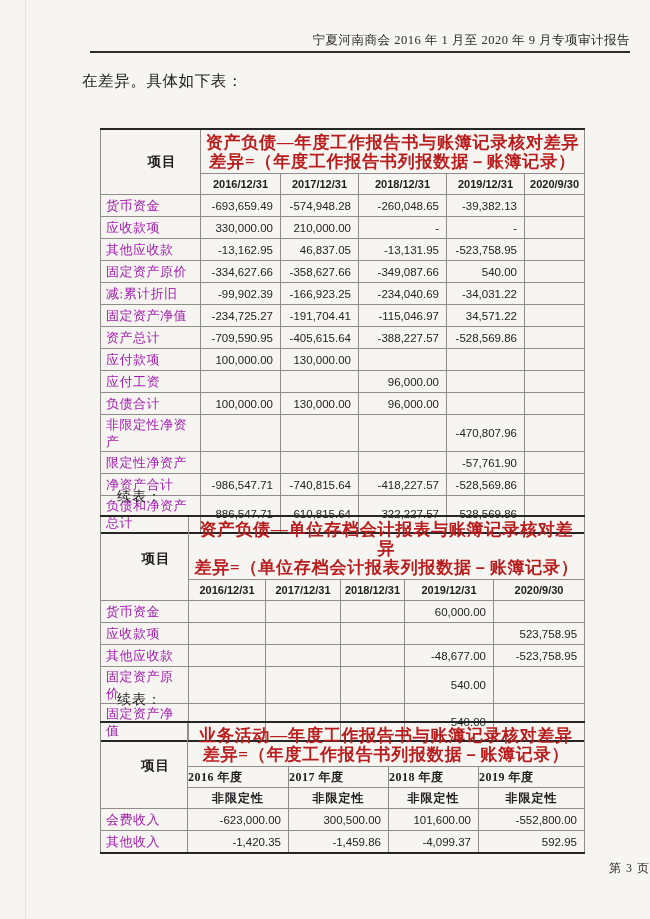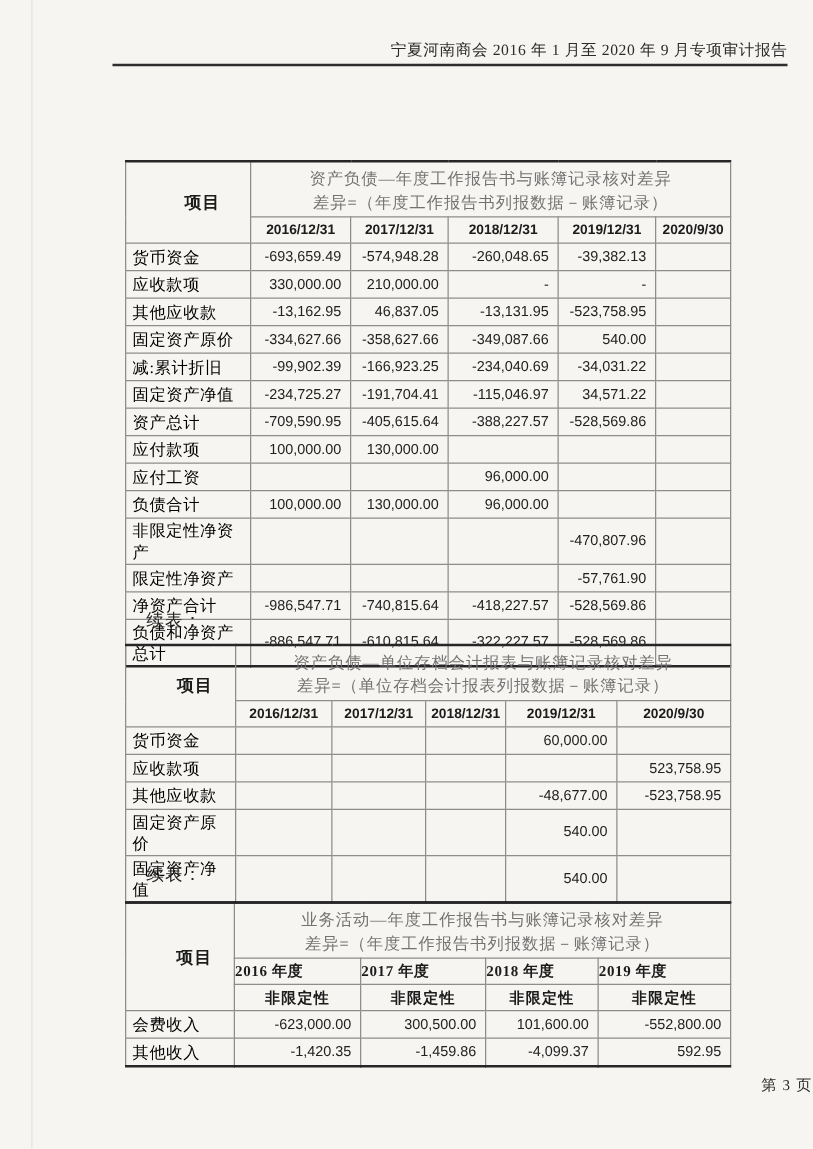--- a/index.html
+++ b/index.html
@@ -45,23 +45,23 @@
     border-top:2.5px solid #262626;
     border-bottom:2.5px solid #262626;
     border-left:1px solid #6a6a6a;
     border-right:1px solid #6a6a6a;
   }
   td,th{
     border:1px solid #8f8d89;
     padding:0;overflow:hidden;white-space:nowrap;
   }
   th.title-cell{
-    font-size:13px;font-weight:normal;text-align:center;
+    font-size:17px;font-weight:bold;text-align:center;
     line-height:19px;padding:3px 2px 2px 2px;letter-spacing:0.8px;
-    white-space:normal;color:#737373;
+    white-space:normal;color:#b91c1c;
   }
   th.item-cell{
     font-size:13.5px;font-weight:bold;text-align:center;
     letter-spacing:1px;color:#1c1c1c;padding-left:23px;
   }
   th.date-cell{
     font-family:"Liberation Sans","DejaVu Sans",sans-serif;
     font-size:11px;font-weight:bold;text-align:center;
     height:20px;color:#1c1c1c;
   }
@@ -69,41 +69,42 @@
     font-size:12px;font-weight:bold;text-align:left;
     height:20px;letter-spacing:0.5px;color:#1c1c1c;
   }
   th.sub-cell{
     font-size:12px;font-weight:bold;text-align:center;
     height:20px;letter-spacing:1px;color:#1c1c1c;
   }
   td.rl{
     font-size:13px;text-align:left;padding:1px 3px 1px 5px;
     height:19px;line-height:17px;letter-spacing:0.5px;
-    white-space:normal;color:#000000;margin-left:39px;
+    white-space:normal;color:#a21caf;margin-left:39px;
   }
   td.num{
     font-family:"Liberation Sans","DejaVu Sans",sans-serif;
     font-size:11.5px;text-align:right;padding:1px 7px 1px 2px;
     height:19px;color:#222;
   }
   .page-footer{
     position:absolute;top:860px;left:0;right:0;
     text-align:right;font-size:12px;letter-spacing:1px;color:#2b2b2b;
   }
 </style>
 </head>
 <body>
 
 <div class="scan-edge"></div>
 
 <div class="page-header">宁夏河南商会 2016 年 1 月至 2020 年 9 月专项审计报告</div>
 <div class="header-rule"></div>
 
 <div class="body-paragraph">
+  <div>在差异。具体如下表：</div>
 </div>
 
 <div class="tbl-wrap tbl-1">
   <table>
     <colgroup>
       <col style="width:100px">
         <col style="width:80px">
         <col style="width:78px">
       <col style="width:88px">
         <col style="width:78px">

